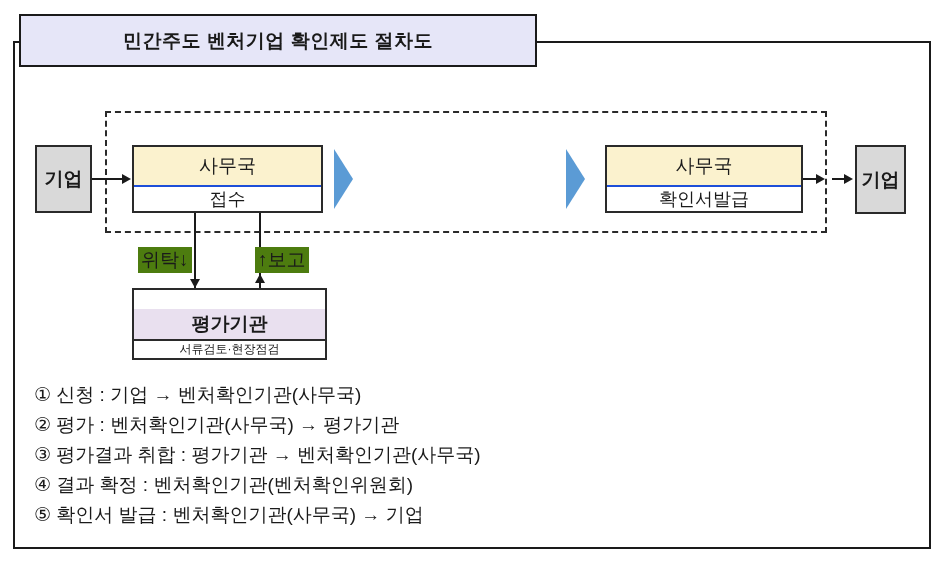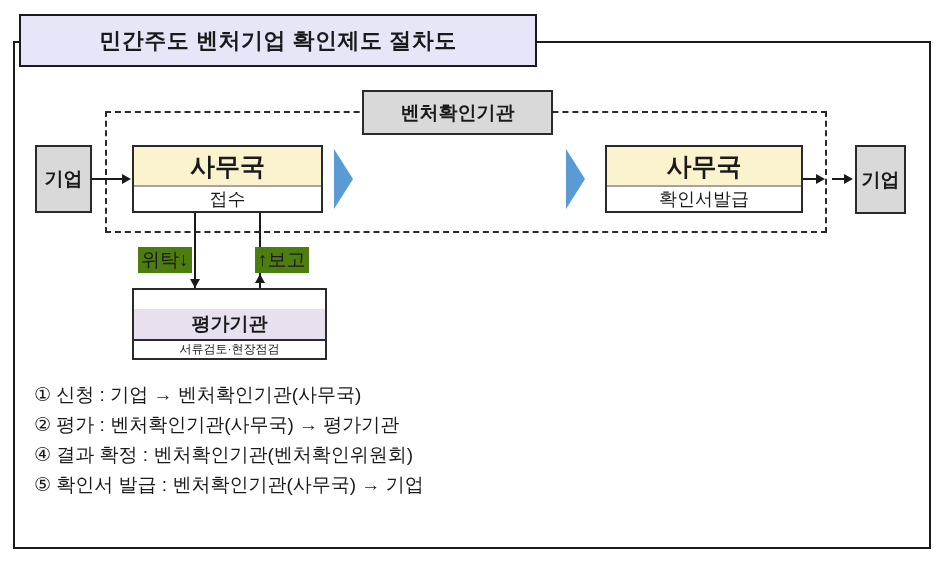--- a/index.html
+++ b/index.html
@@ -14,21 +14,21 @@
   .abs{position:absolute;box-sizing:border-box;}
 
   
   .outer-frame{left:13px;top:41px;width:918px;height:508px;border:2px solid #1a1a1a;z-index:0;}
 
   
   .title-box{
     left:19px;top:14px;width:518px;height:53px;
     border:2px solid #1a1a1a;
     display:flex;align-items:center;justify-content:center;
-    font-size:22px;font-weight:bold;letter-spacing:0.5px;
+    font-size:19px;font-weight:bold;letter-spacing:0.5px;
     z-index:6;
   }
 
   
   .dashed-frame{left:105px;top:111px;width:722px;height:122px;border:2px dashed #2a2a2a;z-index:1;}
 
   
   .org-box{
     left:362px;top:90px;width:191px;height:45px;
     border:2px solid #2a2a2a;
@@ -37,21 +37,21 @@
   }
   .company-box{
     border:2px solid #2a2a2a;
     display:flex;align-items:center;justify-content:center;
     font-size:19px;font-weight:bold;z-index:2;
   }
   .company-left{left:35px;top:145px;width:57px;height:68px;}
   .company-right{left:855px;top:145px;width:51px;height:69px;}
 
   .stage{top:145px;height:68px;border:2px solid #2a2a2a;display:flex;flex-direction:column;z-index:2;background:#ffffff;}
-  .stage .hd{height:39px;border-bottom:2px solid #a3a3a3;display:flex;align-items:center;justify-content:center;font-size:25px;font-weight:bold;}
+  .stage .hd{height:39px;border-bottom:2px solid #1d4ed8;display:flex;align-items:center;justify-content:center;font-size:19px;font-weight:normal;}
   .stage .bd{flex:1;display:flex;align-items:center;justify-content:center;font-size:18px;background:#ffffff;}
   .stage-1{left:132px;width:191px;}
   .stage-2{left:360px;width:193px;}
   .stage-3{left:605px;width:198px;}
 
   
   .flow-arrow{width:0;height:0;border-top:30px solid transparent;border-bottom:30px solid transparent;z-index:2;}
   .flow-arrow-1{left:334px;top:149px;}
   .flow-arrow-2{left:566px;top:149px;}
 
@@ -84,21 +84,20 @@
 <body>
 
 <div id="page-root">
 
   <div class="abs outer-frame"></div>
 
   <div class="abs title-box" style="background-color: rgb(230, 230, 248);">민간주도 벤처기업 확인제도 절차도</div>
 
   <div class="abs dashed-frame"></div>
 
-  <div class="abs org-box" style="background-color: rgb(217, 217, 217);">벤처확인기관</div>
 
   <div class="abs company-box company-left" style="background-color: rgb(217, 217, 217);">기업</div>
 
   <div class="abs hline" style="left:92px;top:178px;width:31px;"></div>
   <div class="abs head-right" style="left:122px;top:174px;"></div>
 
   <div class="abs stage stage-1">
     <div class="hd" style="background-color: rgb(251, 242, 206);">사무국</div>
     <div class="bd">접수</div>
   </div>
@@ -129,17 +128,18 @@
   <div class="abs link-label report-label">↑보고</div>
 
   <div class="abs evaluator">
     <div class="hd" style="background-color: rgb(233, 224, 239); margin-top: 19px;">평가기관</div>
     <div class="bd">서류검토·현장점검</div>
   </div>
 
   <div class="abs steps">
     <div class="step">① 신청 : 기업 → 벤처확인기관(사무국)</div>
     <div class="step">② 평가 : 벤처확인기관(사무국) → 평가기관</div>
+    <div class="step">③ 평가결과 취합 : 평가기관 → 벤처확인기관(사무국)</div>
     <div class="step">④ 결과 확정 : 벤처확인기관(벤처확인위원회)</div>
     <div class="step">⑤ 확인서 발급 : 벤처확인기관(사무국) → 기업</div>
   </div>
 
 </div>
 
 </body></html>

